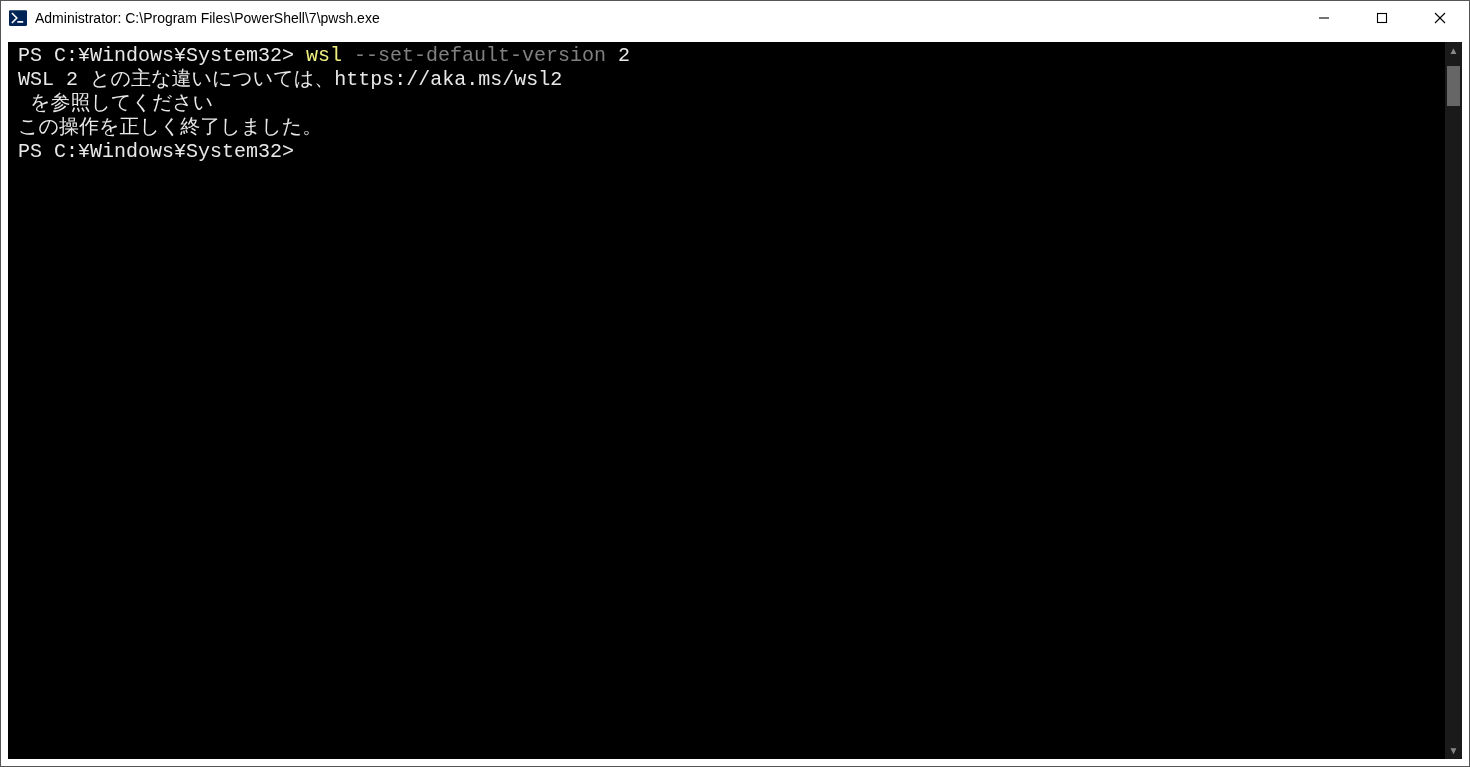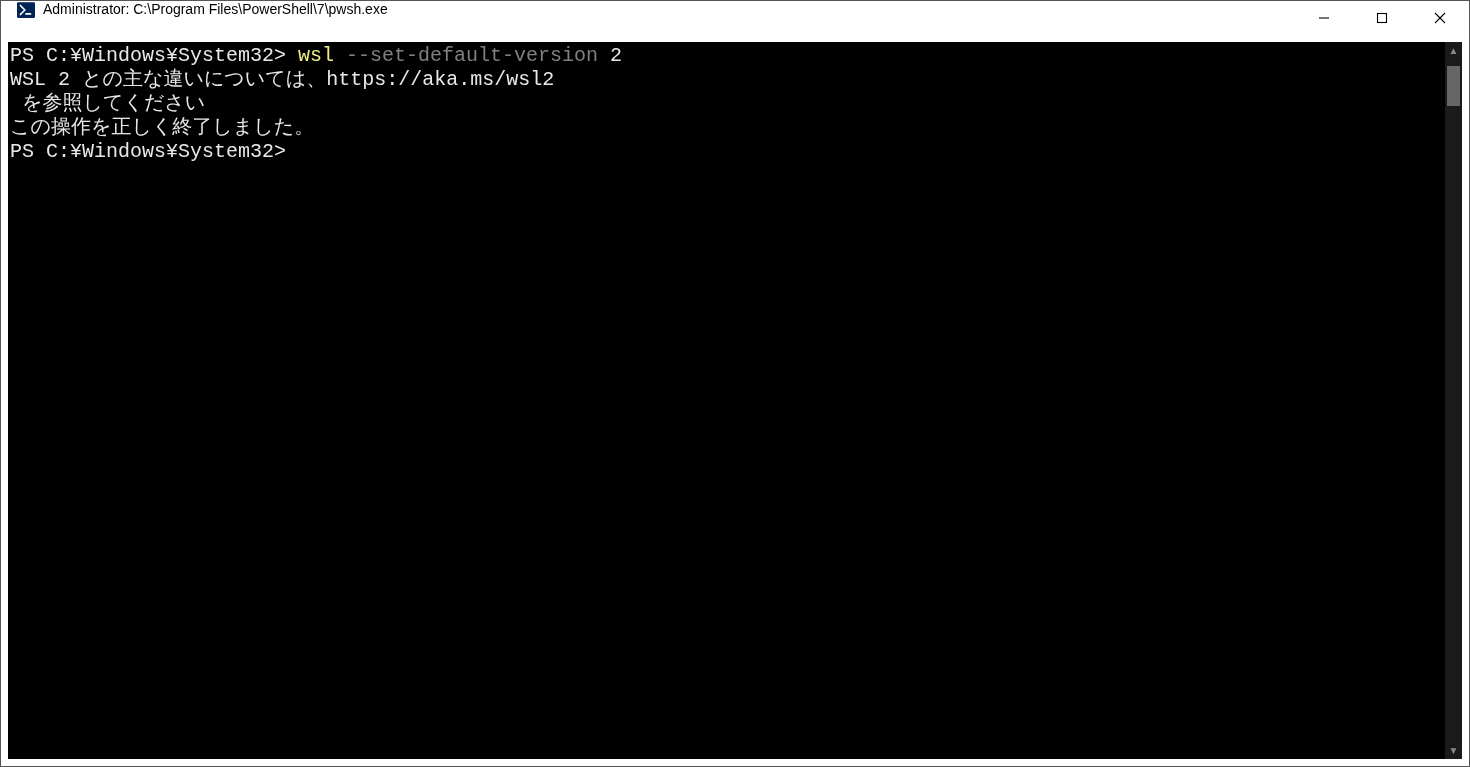--- a/index.html
+++ b/index.html
@@ -10,22 +10,22 @@
     background: #ffffff;
     border: 1px solid #555;
     display: flex;
     flex-direction: column;
     position: relative;
   }
   .titlebar {
     height: 34px;
     background: #ffffff;
     display: flex;
-    align-items: flex-start;
-    padding-left: 16px;
+    align-items: center;
+    padding-left: 8px;
     flex-shrink: 0;
     user-select: none;
   }
   .titlebar .app-icon {
     width: 18px; height: 18px;
     margin-right: 8px;
     display: inline-flex; align-items:center; justify-content:center;
   }
   .titlebar .title-text {
     font-size: 14px;
@@ -62,20 +62,21 @@
     flex:1;
     background: #000000;
     padding: 2px 4px 4px 2px;
     font-family: "MS Gothic","Consolas","Courier New",monospace;
     font-size: 20px;
     line-height: 24px;
     color: #e8e8e8;
     white-space: pre;
     overflow: hidden;
     letter-spacing: 0;
+    margin-left: 8px;
   }
   .c-white { color: #e8e8e8; }
   .c-yellow { color: #f0f080; }
   .c-gray   { color: #808080; }
 
   .scrollbar-track {
     width: 17px;
     background: #1a1a1a;
     position: relative;
   }

